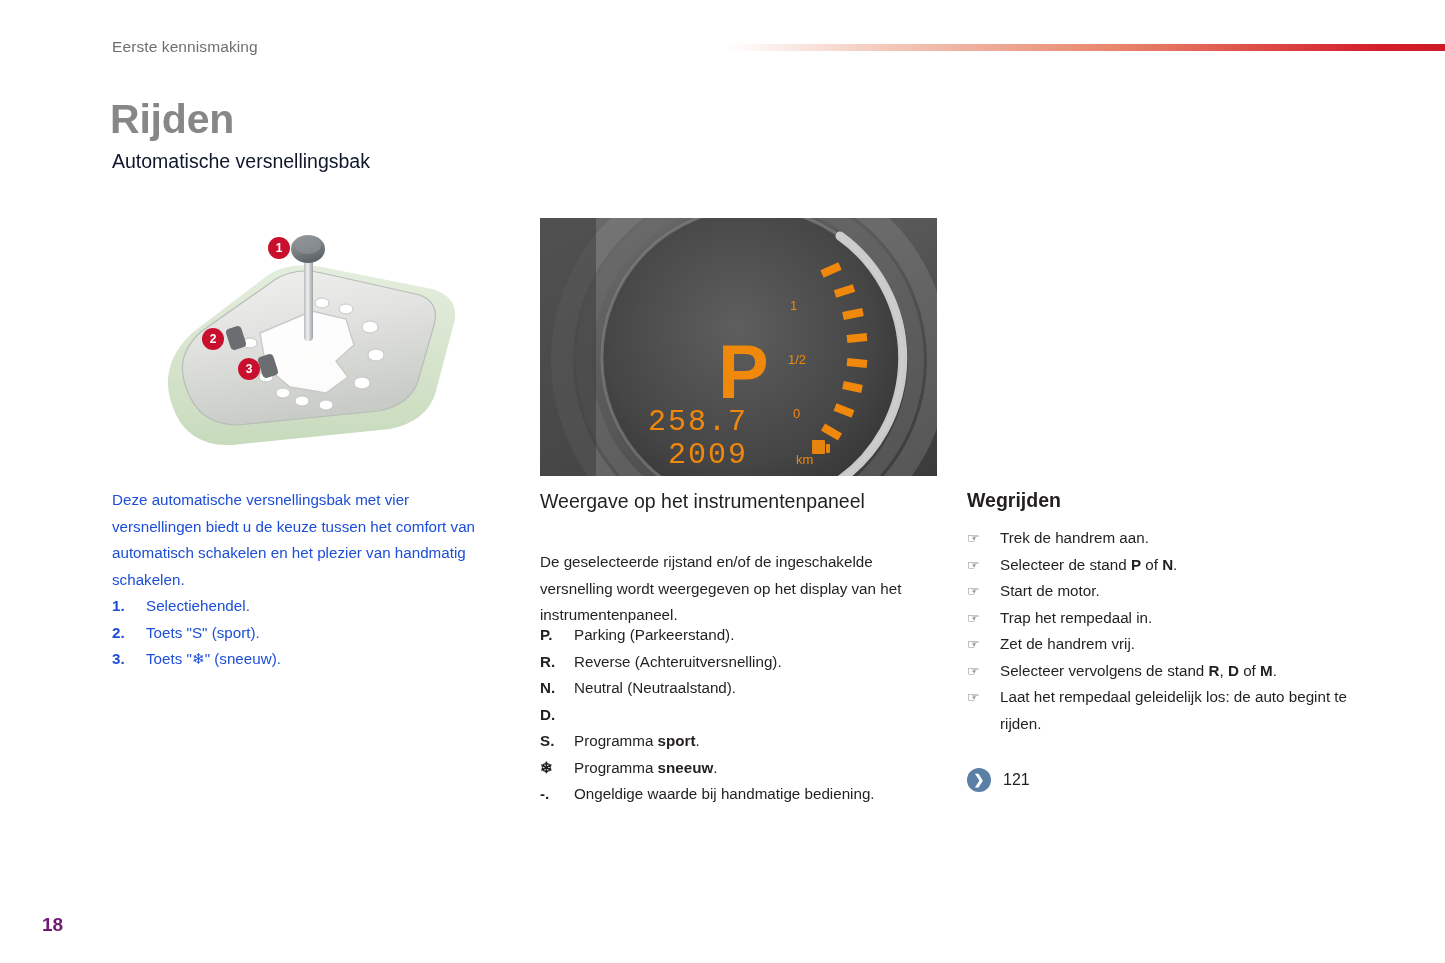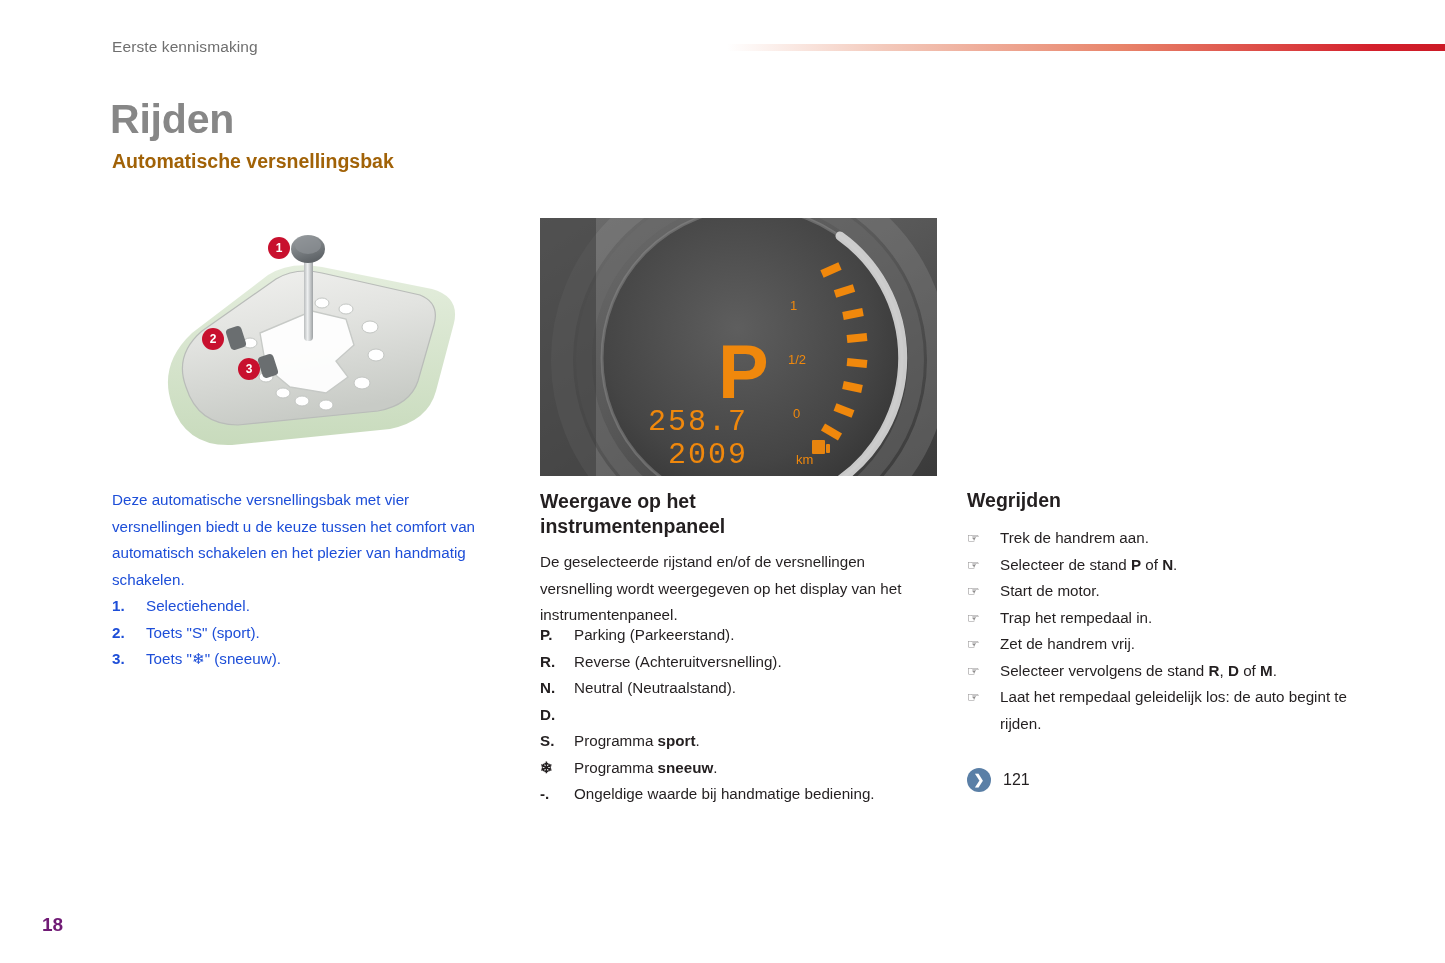--- a/index.html
+++ b/index.html
@@ -43,23 +43,23 @@
     font-weight: 700;
     color: #878787;
     letter-spacing: -0.2px;
   }
   #subtitle {
     position: absolute;
     left: 112px;
     top: 149px;
     width: 320px;
     font-size: 19.5px;
-    font-weight: bold;
+    font-weight: normal;
     line-height: 25px;
-    color: #a16207;
+    color: #0f172a;
   }
 
   
   #gear-illustration {
     position: absolute;
     left: 140px;
     top: 215px;
     width: 340px;
     height: 250px;
   }
@@ -111,21 +111,21 @@
     height: 258px;
     overflow: hidden;
     background: #4a4a4a;
   }
   #col2-heading {
     position: absolute;
     left: 540px;
     top: 489px;
     width: 330px;
     font-size: 19.5px;
-    font-weight: bold;
+    font-weight: normal;
     line-height: 25px;
   }
   #col2-para {
     position: absolute;
     left: 540px;
     top: 549px;
     width: 390px;
     font-size: 15.2px;
     line-height: 26.5px;
   }
@@ -356,21 +356,21 @@
 
     <text x="108" y="212" fill="#f0880c" font-family="Liberation Mono, monospace" font-size="30" letter-spacing="2">258.7</text>
     <text x="128" y="245" fill="#f0880c" font-family="Liberation Mono, monospace" font-size="30" letter-spacing="2">2009</text>
     <text x="256" y="246" fill="#f0880c" font-family="Liberation Sans, sans-serif" font-size="13">km</text>
 
     <rect x="0" y="0" width="56" height="258" fill="#3b3b3b" opacity="0.55"></rect>
   </svg>
 </div>
 
 <div id="col2-heading">Weergave op het instrumentenpaneel</div>
-<div id="col2-para">De geselecteerde rijstand en/of de versnellingen versnelling wordt weergegeven op het display van het instrumentenpaneel.</div>
+<div id="col2-para">De geselecteerde rijstand en/of de ingeschakelde versnelling wordt weergegeven op het display van het instrumentenpaneel.</div>
 
 <ul class="numlist" id="col2-list">
   <li>
     <span class="num">P.</span>
     <span class="txt">Parking (Parkeerstand).</span>
   </li>
   <li>
     <span class="num">R.</span>
     <span class="txt">Reverse (Achteruitversnelling).</span>
   </li>

